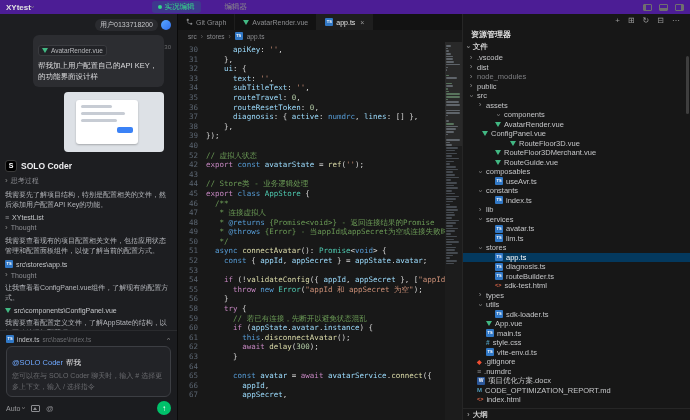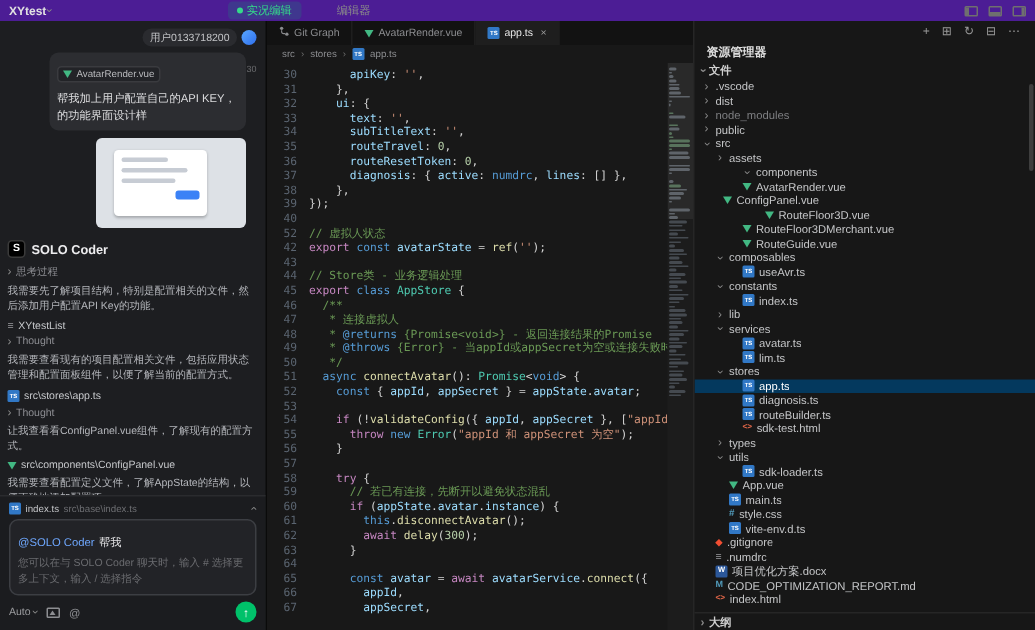--- a/index.html
+++ b/index.html
@@ -302,21 +302,20 @@
             <div class="cl"><span class="ln">47</span><span class="lc"><span class="tk-c">   * 连接虚拟人</span></span></div>
             <div class="cl"><span class="ln">48</span><span class="lc"><span class="tk-c">   * </span><span class="tk-tg">@returns</span><span class="tk-c"> {Promise&lt;void&gt;} - 返回连接结果的Promise</span></span></div>
             <div class="cl"><span class="ln">49</span><span class="lc"><span class="tk-c">   * </span><span class="tk-tg">@throws</span><span class="tk-c"> {Error} - 当appId或appSecret为空或连接失败时抛出错误</span></span></div>
             <div class="cl"><span class="ln">50</span><span class="lc"><span class="tk-c">   */</span></span></div>
             <div class="cl"><span class="ln">51</span><span class="lc"><span class="tk-p">  </span><span class="tk-k">async</span><span class="tk-p"> </span><span class="tk-f">connectAvatar</span><span class="tk-p">(): </span><span class="tk-t">Promise</span><span class="tk-p">&lt;</span><span class="tk-k">void</span><span class="tk-p">&gt; {</span></span></div>
             <div class="cl"><span class="ln">52</span><span class="lc"><span class="tk-p">    </span><span class="tk-k">const</span><span class="tk-p"> { </span><span class="tk-v">appId</span><span class="tk-p">, </span><span class="tk-v">appSecret</span><span class="tk-p"> } = </span><span class="tk-v">appState</span><span class="tk-p">.</span><span class="tk-v">avatar</span><span class="tk-p">;</span></span></div>
             <div class="cl"><span class="ln">53</span><span class="lc"></span></div>
             <div class="cl"><span class="ln">54</span><span class="lc"><span class="tk-p">    </span><span class="tk-kc">if</span><span class="tk-p"> (!</span><span class="tk-f">validateConfig</span><span class="tk-p">({ </span><span class="tk-v">appId</span><span class="tk-p">, </span><span class="tk-v">appSecret</span><span class="tk-p"> }, [</span><span class="tk-s">"appId"</span></span></div>
             <div class="cl"><span class="ln">55</span><span class="lc"><span class="tk-p">      </span><span class="tk-kc">throw</span><span class="tk-p"> </span><span class="tk-k">new</span><span class="tk-p"> </span><span class="tk-t">Error</span><span class="tk-p">(</span><span class="tk-s">"appId 和 appSecret 为空"</span><span class="tk-p">);</span></span></div>
             <div class="cl"><span class="ln">56</span><span class="lc"><span class="tk-p">    }</span></span></div>
-            <div class="cl"><span class="ln">57</span><span class="lc"></span></div>
             <div class="cl"><span class="ln">58</span><span class="lc"><span class="tk-p">    </span><span class="tk-kc">try</span><span class="tk-p"> {</span></span></div>
             <div class="cl"><span class="ln">59</span><span class="lc"><span class="tk-c">      // 若已有连接，先断开以避免状态混乱</span></span></div>
             <div class="cl"><span class="ln">60</span><span class="lc"><span class="tk-p">      </span><span class="tk-kc">if</span><span class="tk-p"> (</span><span class="tk-v">appState</span><span class="tk-p">.</span><span class="tk-v">avatar</span><span class="tk-p">.</span><span class="tk-v">instance</span><span class="tk-p">) {</span></span></div>
             <div class="cl"><span class="ln">61</span><span class="lc"><span class="tk-p">        </span><span class="tk-k">this</span><span class="tk-p">.</span><span class="tk-f">disconnectAvatar</span><span class="tk-p">();</span></span></div>
             <div class="cl"><span class="ln">62</span><span class="lc"><span class="tk-p">        </span><span class="tk-kc">await</span><span class="tk-p"> </span><span class="tk-f">delay</span><span class="tk-p">(</span><span class="tk-n">300</span><span class="tk-p">);</span></span></div>
             <div class="cl"><span class="ln">63</span><span class="lc"><span class="tk-p">      }</span></span></div>
             <div class="cl"><span class="ln">64</span><span class="lc"></span></div>
             <div class="cl"><span class="ln">65</span><span class="lc"><span class="tk-p">      </span><span class="tk-k">const</span><span class="tk-p"> </span><span class="tk-v">avatar</span><span class="tk-p"> = </span><span class="tk-kc">await</span><span class="tk-p"> </span><span class="tk-v">avatarService</span><span class="tk-p">.</span><span class="tk-f">connect</span><span class="tk-p">({</span></span></div>
             <div class="cl"><span class="ln">66</span><span class="lc"><span class="tk-p">        </span><span class="tk-v">appId</span><span class="tk-p">,</span></span></div>
             <div class="cl"><span class="ln">67</span><span class="lc"><span class="tk-p">        </span><span class="tk-v">appSecret</span><span class="tk-p">,</span></span></div>

